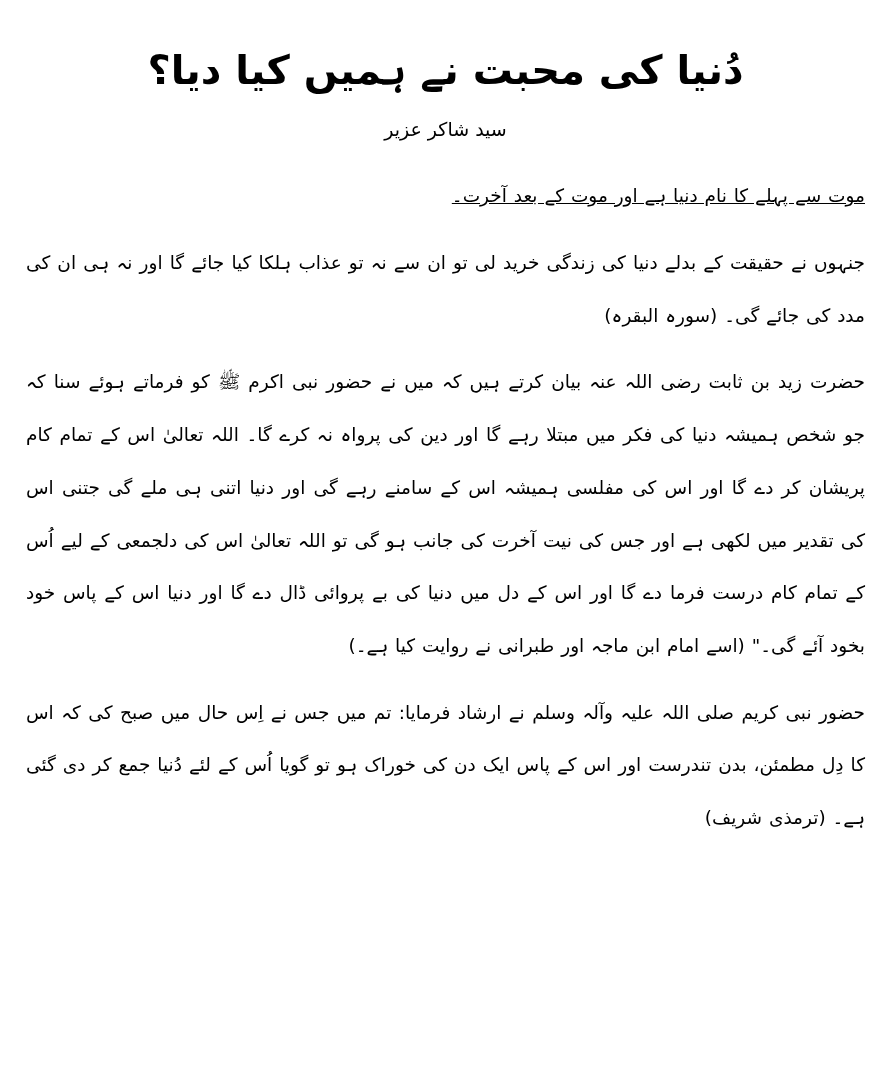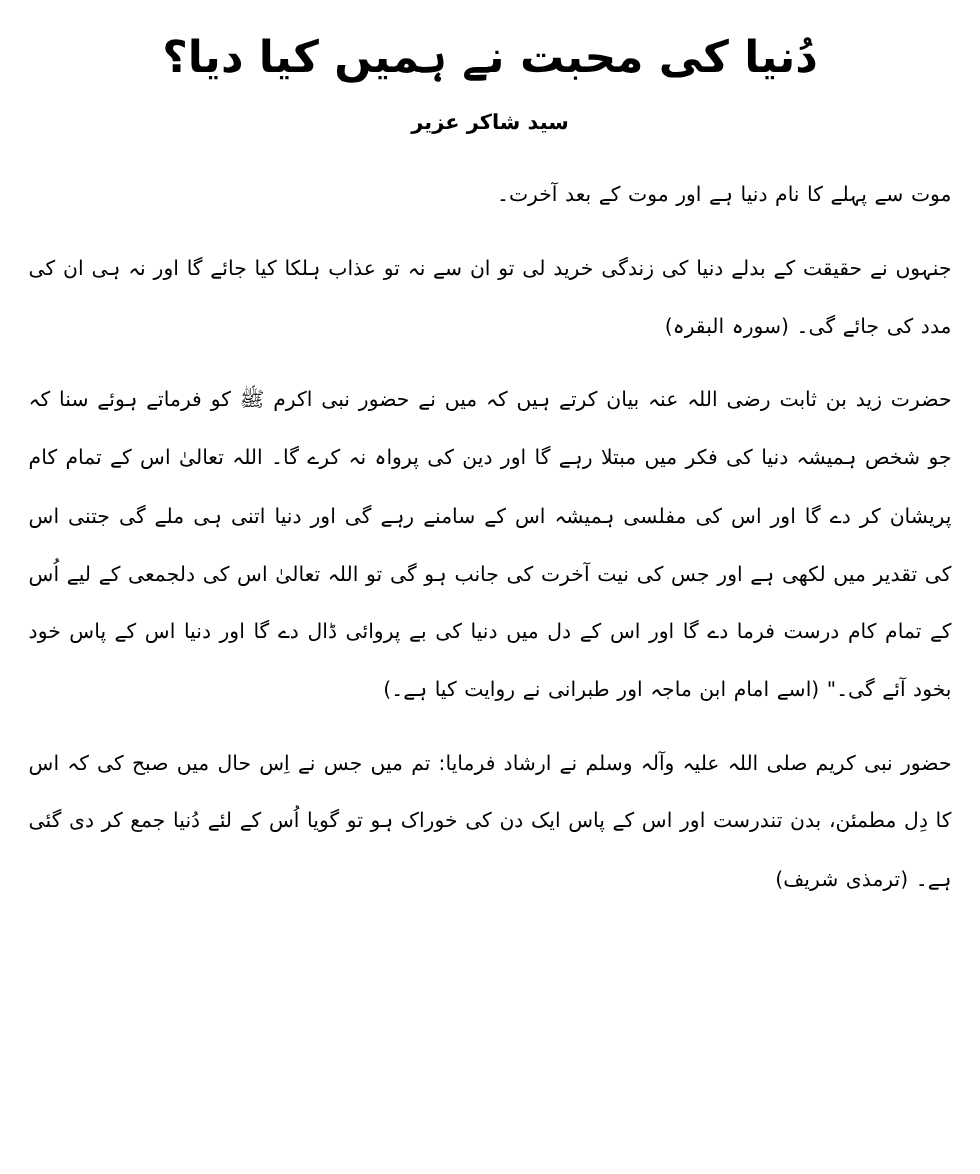--- a/index.html
+++ b/index.html
@@ -9,50 +9,51 @@
   }
   body {
     width: 891px;
     height: 1067px;
     overflow: hidden;
     font-family: "DejaVu Sans", sans-serif;
     color: #000000;
   }
   .page {
     direction: rtl;
-    padding: 2px 26px 0 26px;
+    padding: 20px 26px 0 26px;
     box-sizing: border-box;
     width: 891px;
     height: 1067px;
   }
   .title {
     text-align: center;
     font-size: 40px;
     font-weight: 700;
     line-height: 1.9;
     margin: 12px 0 4px 0;
   }
   .author {
     text-align: center;
     font-size: 19px;
-    font-weight: 700;
+    font-weight: 400;
     margin: 0 0 24px 0;
     line-height: 1.8;
   }
   .para {
     font-size: 18.5px;
     line-height: 2.85;
     text-align: justify;
     text-align-last: start;
     text-justify: inter-word;
     margin: 0 0 14px 0;
     word-spacing: 1px;
   }
   .para.single {
     text-align: start;
+    text-decoration: underline;
   }
 </style>
 </head>
 <body>
 
 <div class="page">
 
   <h1 class="title">دُنیا کی محبت نے ہمیں کیا دیا؟</h1>
 
   <div class="author">سید شاکر عزیر</div>

